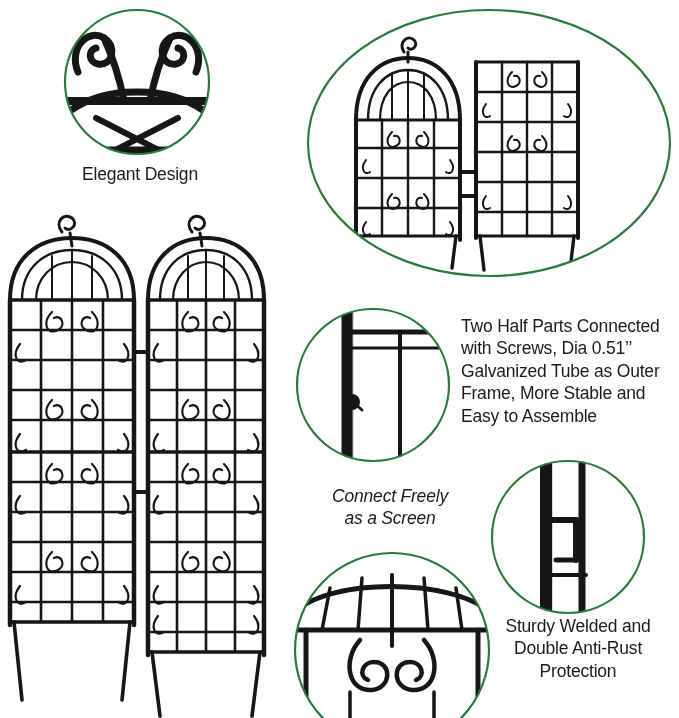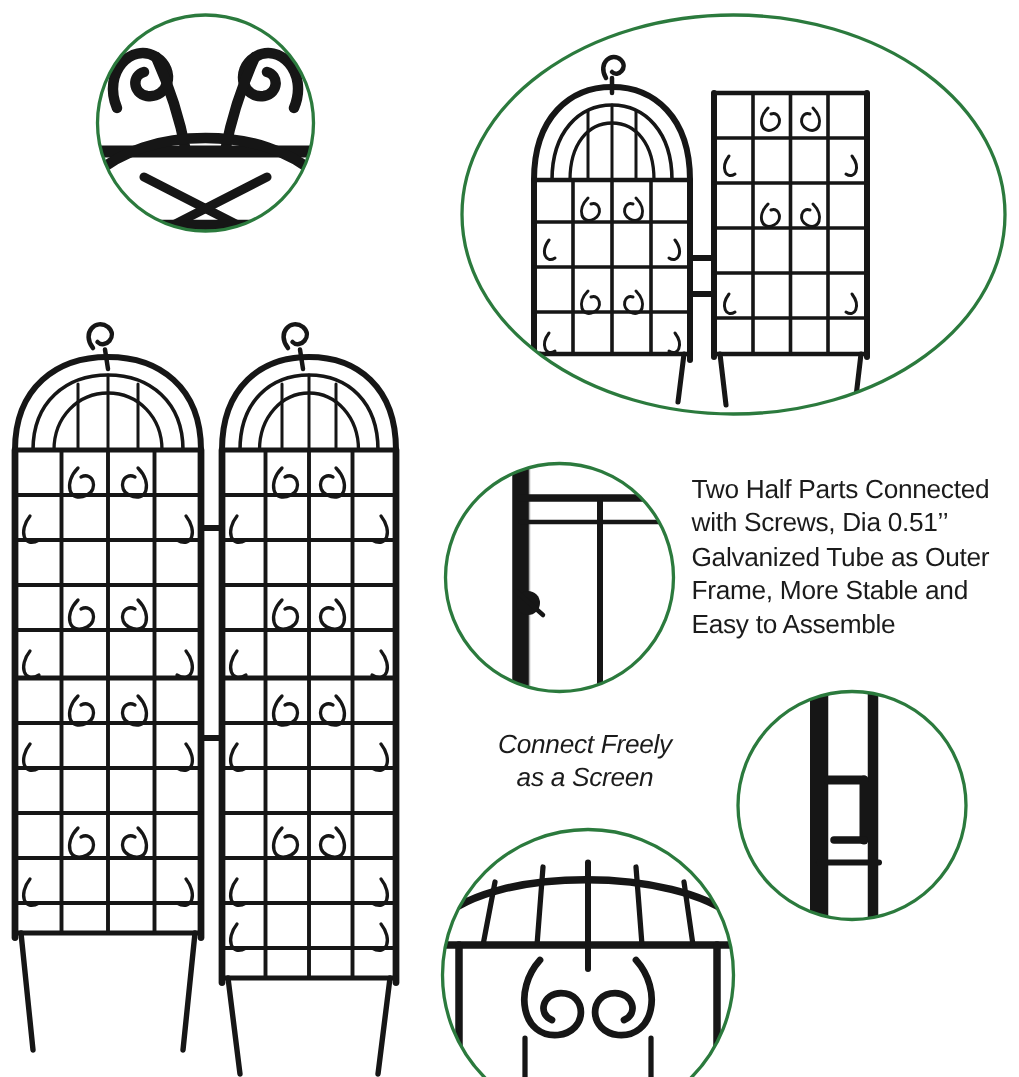--- a/index.html
+++ b/index.html
@@ -336,20 +336,22 @@
         <path d="M254 616 C262 626 258 638 248 632" stroke-width="2.2"></path>
         <path d="M152 652 L160 716" stroke-width="3.6"></path>
         <path d="M260 652 L252 716" stroke-width="3.6"></path>
       </g>
 
       <path d="M134 352 L148 352" stroke-width="4"></path>
       <path d="M134 492 L148 492" stroke-width="4"></path>
     </g>
   </svg>
 
+  <div class="caption center" id="cap-elegant">Elegant Design</div>
 
   <div class="caption center" id="cap-connect" style="white-space: pre-line; font-style: italic;">Connect Freely
 as a Screen</div>
 
   <div class="caption left" id="cap-twohalf">Two Half Parts Connected with Screws, Dia 0.51’’ Galvanized Tube as Outer Frame, More Stable and Easy to Assemble</div>
 
+  <div class="caption center" id="cap-sturdy">Sturdy Welded and Double Anti-Rust Protection</div>
 
 </div>
 
 </body></html>

